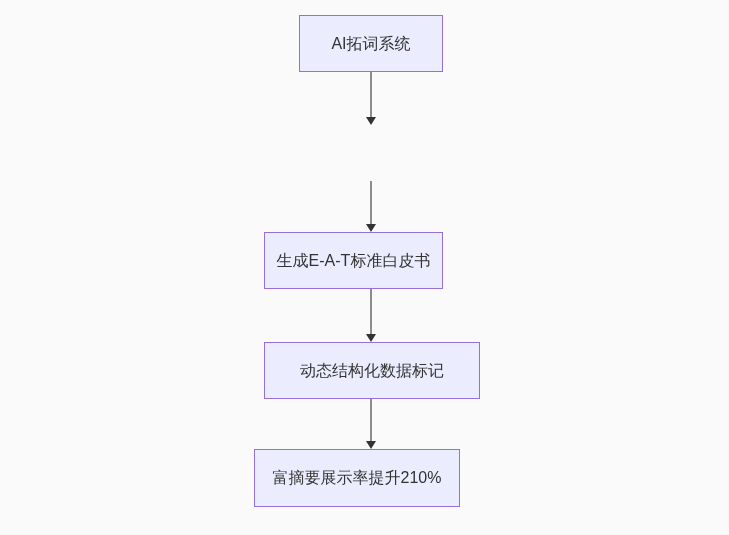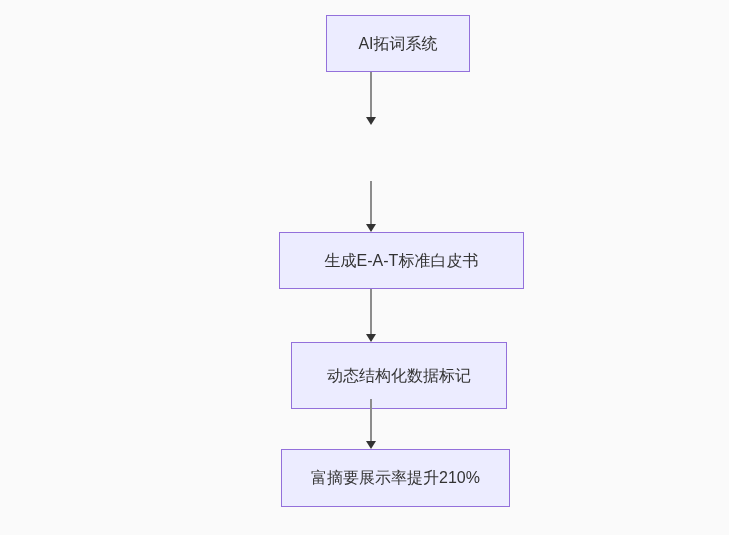--- a/index.html
+++ b/index.html
@@ -23,27 +23,26 @@
     background: #ececff;
     border: 1px solid #9370db;
     color: #333333;
     font-size: 16px;
     line-height: 1;
     display: flex;
     align-items: center;
     justify-content: center;
     text-align: center;
     white-space: nowrap;
-    margin-left: 27px;
   }
   .node-1 { left: 299px; top: 15px;  width: 144px; height: 57px; }
   .node-2 { left: 275px; top: 125px; width: 193px; height: 56px; }
-  .node-3 { left: 252px; top: 232px; width: 245px; height: 57px; }
-  .node-4 { left: 264px; top: 342px; width: 216px; height: 67px; }
-  .node-5 { left: 254px; top: 449px; width: 229px; height: 58px; }
+  .node-3 { left: 264px; top: 232px; width: 179px; height: 57px; }
+  .node-4 { left: 264px; top: 342px; width: 216px; height: 57px; }
+  .node-5 { left: 254px; top: 449px; width: 206px; height: 58px; }
 
   .arrow {
     position: absolute;
     left: 365px;
     width: 12px;
     display: flex;
     flex-direction: column;
     align-items: center;
   }
   .arrow-1 { top: 72px;  height: 53px; }

